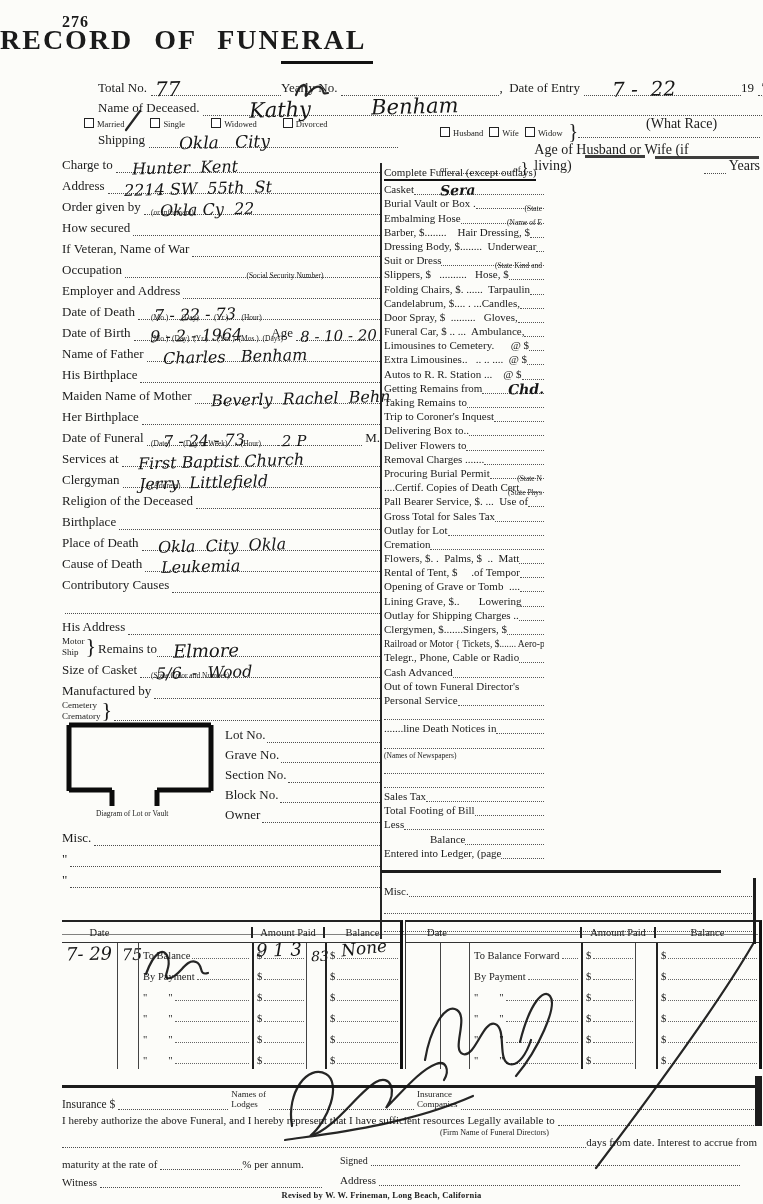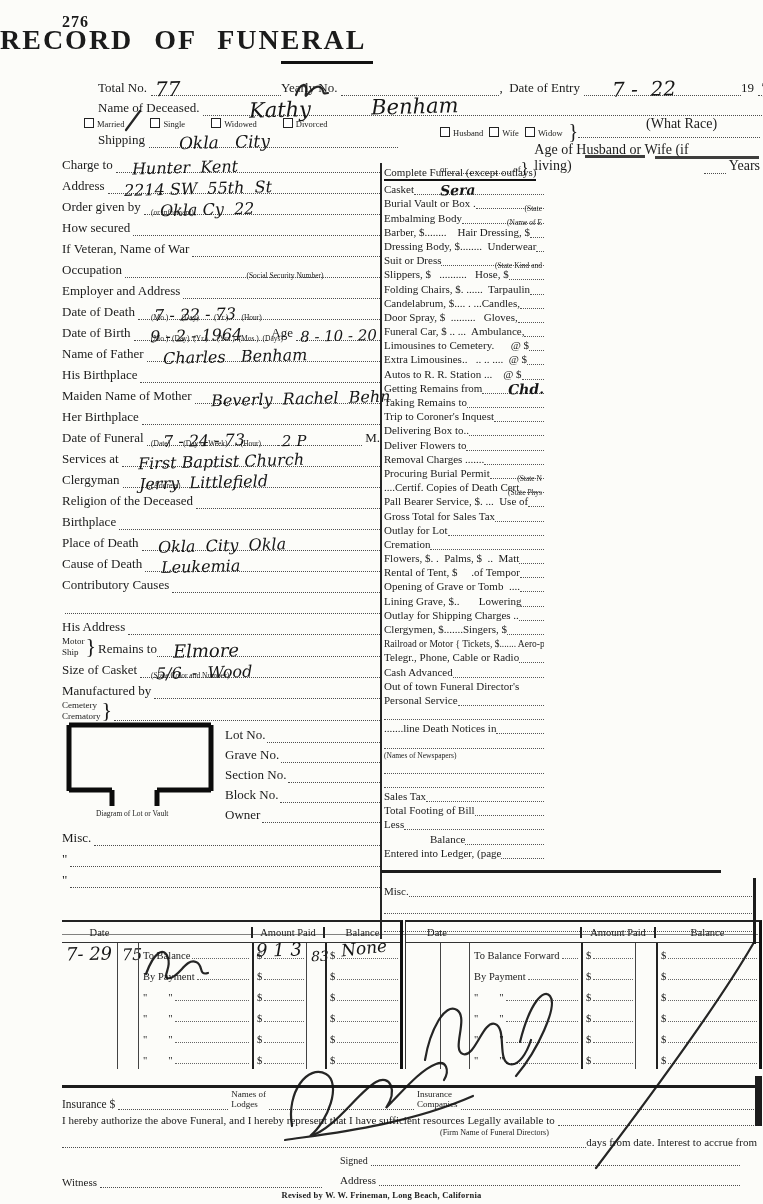--- a/index.html
+++ b/index.html
@@ -445,21 +445,21 @@
         
       </div>
 
       <div class="rrow">
         <span class="rtxt">Burial Vault or Box .</span>
         <span class="rfill"></span>
         <span class="rsub">(State</span>
       </div>
 
       <div class="rrow">
-        <span class="rtxt">Embalming Body</span>
+        <span class="rtxt">Embalming Hose</span>
         <span class="rfill"></span>
         <span class="rsub">(Name of E</span>
       </div>
 
       <div class="rrow">
         <span class="rtxt">Barber, $........    Hair Dressing, $</span>
         <span class="rfill"></span>
         
       </div>
 
@@ -1018,20 +1018,25 @@
     <span class="lbl">I hereby authorize the above Funeral, and I hereby represent that I have sufficient resources Legally available to</span>
     <span class="ffill" style="flex:1;"></span>
   </div>
   <div class="abs" style="left:440px;top:1128px;font-size:8px;">(Firm Name of Funeral Directors)</div>
 
   <div class="frow" style="left:62px;top:1134px;width:698px;font-size:11px;">
     <span class="ffill" style="flex:1;"></span>
     <span class="lbl">days from date. Interest to accrue from</span>
   </div>
 
+  <div class="frow" style="left:62px;top:1156px;width:280px;font-size:11px;">
+    <span class="lbl">maturity at the rate of</span>
+    <span class="ffill" style="width:82px;"></span>
+    <span class="lbl">% per annum.</span>
+  </div>
 
   <div class="frow" style="left:340px;top:1152px;width:400px;font-size:10px;">
     <span class="lbl">Signed</span>
     <span class="ffill" style="flex:1;"></span>
   </div>
   <div class="frow" style="left:340px;top:1172px;width:400px;font-size:11px;">
     <span class="lbl">Address</span>
     <span class="ffill" style="flex:1;"></span>
   </div>
   <div class="frow" style="left:62px;top:1174px;width:260px;font-size:11px;">

